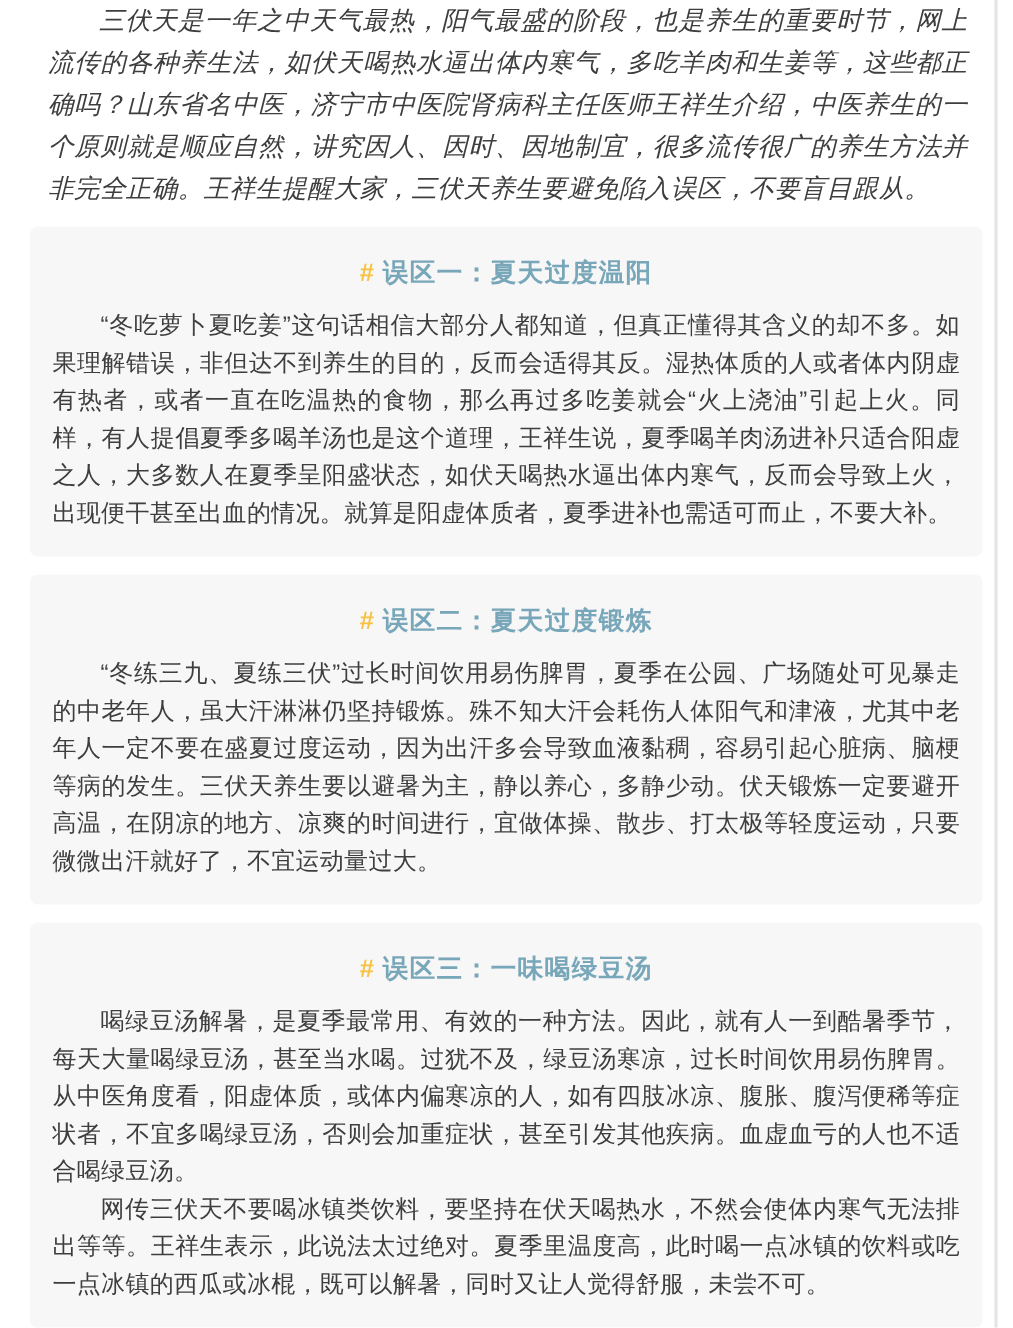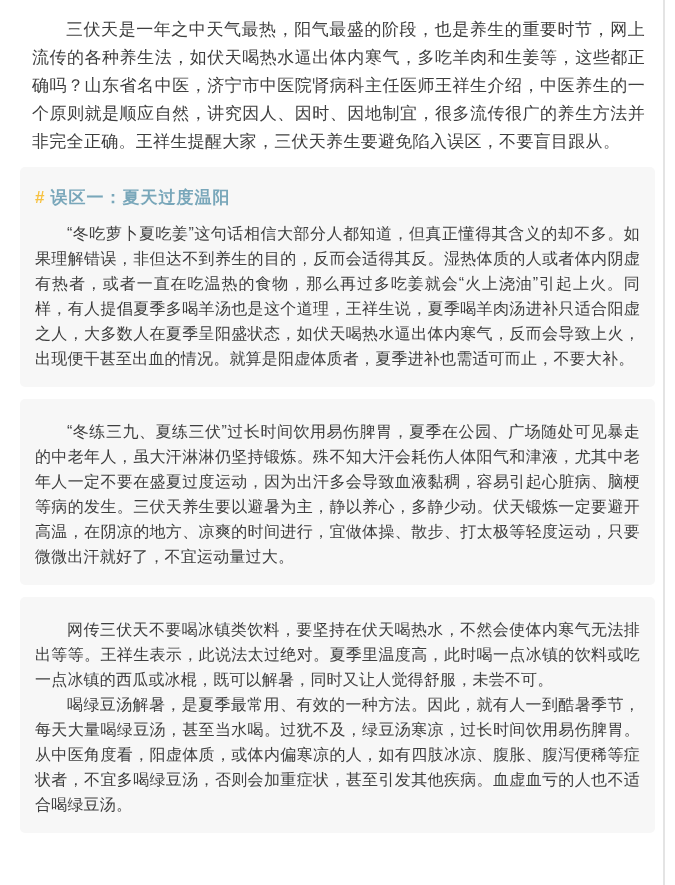--- a/index.html
+++ b/index.html
@@ -25,39 +25,40 @@
   }
   .scrollbar-track{
     position:absolute;
     top:0;
     right:10px;
     width:2px;
     height:885px;
     background:var(--scrollbar);
   }
   .intro{
-    margin:16px 30px 0 32px;
+    margin:0 30px 0 32px;
     font-size:17px;
     line-height:28px;
     color:var(--body_text);
     text-indent:2em;
     text-align:justify;
     letter-spacing:0.3px;
+    font-style:italic;
   }
   .section-card{
     margin:12px 20px;
     background:var(--box_bg);
     border-radius:5px;
     padding:20px 15px 16px;
   }
   .section-card:first-of-type{
     margin-top:11px;
   }
   .section-heading{
-    text-align:left;
+    text-align:center;
     font-size:17px;
     font-weight:bold;
     line-height:22px;
     margin-bottom:12px;
   }
   .section-heading .hash{
     color:var(--marker);
     margin-right:6px;
   }
   .section-heading .title{
@@ -81,23 +82,29 @@
   <p class="intro">三伏天是一年之中天气最热，阳气最盛的阶段，也是养生的重要时节，网上流传的各种养生法，如伏天喝热水逼出体内寒气，多吃羊肉和生姜等，这些都正确吗？山东省名中医，济宁市中医院肾病科主任医师王祥生介绍，中医养生的一个原则就是顺应自然，讲究因人、因时、因地制宜，很多流传很广的养生方法并非完全正确。王祥生提醒大家，三伏天养生要避免陷入误区，不要盲目跟从。</p>
 
   <div class="section-card">
     <h2 class="section-heading">
       <span class="hash">#</span><span class="title">误区一：夏天过度温阳</span>
     </h2>
     <p>“冬吃萝卜夏吃姜”这句话相信大部分人都知道，但真正懂得其含义的却不多。如果理解错误，非但达不到养生的目的，反而会适得其反。湿热体质的人或者体内阴虚有热者，或者一直在吃温热的食物，那么再过多吃姜就会“火上浇油”引起上火。同样，有人提倡夏季多喝羊汤也是这个道理，王祥生说，夏季喝羊肉汤进补只适合阳虚之人，大多数人在夏季呈阳盛状态，如伏天喝热水逼出体内寒气，反而会导致上火，出现便干甚至出血的情况。就算是阳虚体质者，夏季进补也需适可而止，不要大补。</p>
   </div>
 
   <div class="section-card">
+    <h2 class="section-heading">
+      <span class="hash">#</span><span class="title">误区二：夏天过度锻炼</span>
+    </h2>
     <p>“冬练三九、夏练三伏”过长时间饮用易伤脾胃，夏季在公园、广场随处可见暴走的中老年人，虽大汗淋淋仍坚持锻炼。殊不知大汗会耗伤人体阳气和津液，尤其中老年人一定不要在盛夏过度运动，因为出汗多会导致血液黏稠，容易引起心脏病、脑梗等病的发生。三伏天养生要以避暑为主，静以养心，多静少动。伏天锻炼一定要避开高温，在阴凉的地方、凉爽的时间进行，宜做体操、散步、打太极等轻度运动，只要微微出汗就好了，不宜运动量过大。</p>
   </div>
 
   <div class="section-card">
+    <h2 class="section-heading">
+      <span class="hash">#</span><span class="title">误区三：一味喝绿豆汤</span>
+    </h2>
+    <p>喝绿豆汤解暑，是夏季最常用、有效的一种方法。因此，就有人一到酷暑季节，每天大量喝绿豆汤，甚至当水喝。过犹不及，绿豆汤寒凉，过长时间饮用易伤脾胃。从中医角度看，阳虚体质，或体内偏寒凉的人，如有四肢冰凉、腹胀、腹泻便稀等症状者，不宜多喝绿豆汤，否则会加重症状，甚至引发其他疾病。血虚血亏的人也不适合喝绿豆汤。</p>
     <p>网传三伏天不要喝冰镇类饮料，要坚持在伏天喝热水，不然会使体内寒气无法排出等等。王祥生表示，此说法太过绝对。夏季里温度高，此时喝一点冰镇的饮料或吃一点冰镇的西瓜或冰棍，既可以解暑，同时又让人觉得舒服，未尝不可。</p>
-    <p>喝绿豆汤解暑，是夏季最常用、有效的一种方法。因此，就有人一到酷暑季节，每天大量喝绿豆汤，甚至当水喝。过犹不及，绿豆汤寒凉，过长时间饮用易伤脾胃。从中医角度看，阳虚体质，或体内偏寒凉的人，如有四肢冰凉、腹胀、腹泻便稀等症状者，不宜多喝绿豆汤，否则会加重症状，甚至引发其他疾病。血虚血亏的人也不适合喝绿豆汤。</p>
   </div>
 
   <div class="scrollbar-track"></div>
 
 </div>
 
 </body></html>

